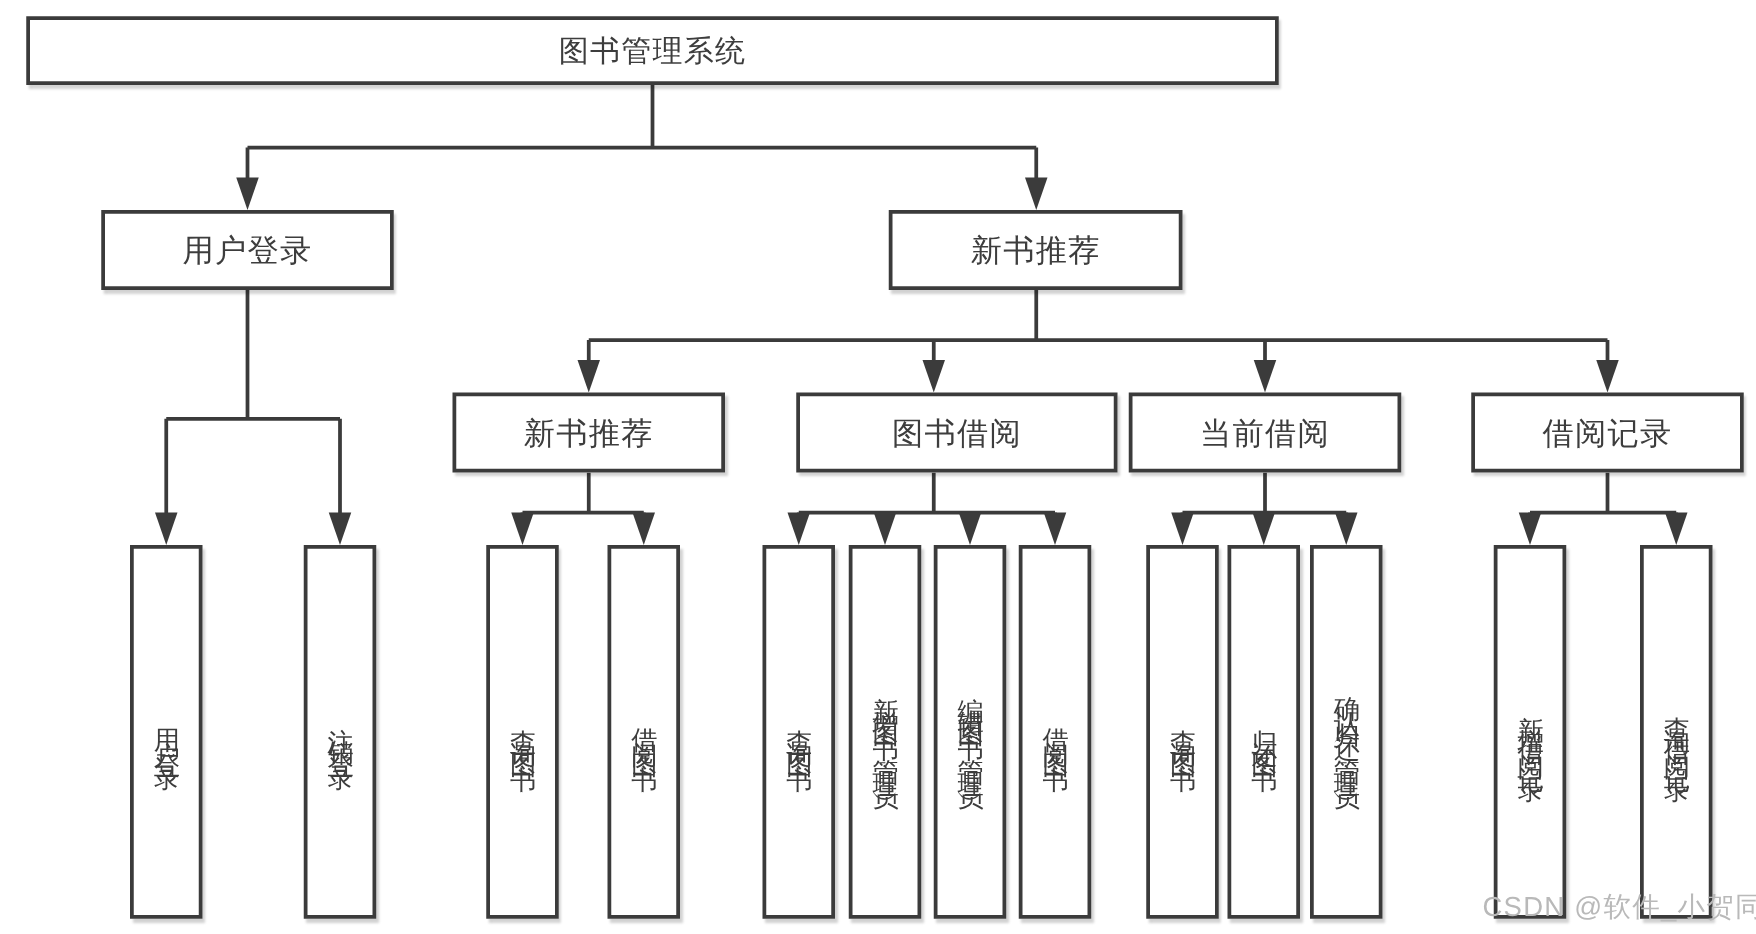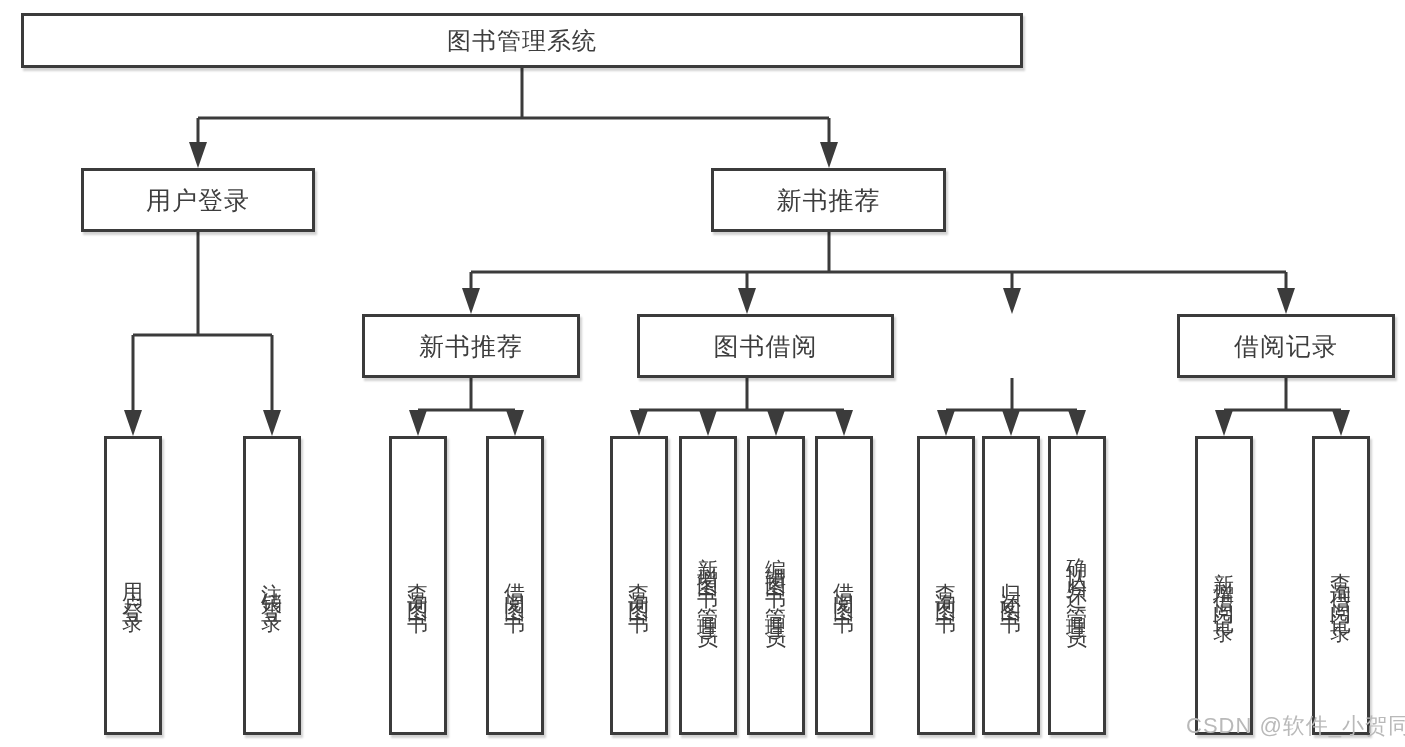--- a/index.html
+++ b/index.html
@@ -110,20 +110,23 @@
   <div class="box" style="left:711px; top:168px; width:235px; height:64px;">
     <span class="hlabel">新书推荐</span>
   </div>
 
   <div class="box" style="left:362px; top:314px; width:218px; height:64px;">
     <span class="hlabel">新书推荐</span>
   </div>
   <div class="box" style="left:637px; top:314px; width:257px; height:64px;">
     <span class="hlabel">图书借阅</span>
   </div>
+  <div class="box" style="left:903px; top:314px; width:218px; height:64px;">
+    <span class="hlabel">当前借阅</span>
+  </div>
   <div class="box" style="left:1177px; top:314px; width:218px; height:64px;">
     <span class="hlabel">借阅记录</span>
   </div>
 
   <div class="box vbox" style="left:104px;">
     <span class="vlabel">用户登录</span>
   </div>
   <div class="box vbox" style="left:243px;">
     <span class="vlabel">注销登录</span>
   </div>

